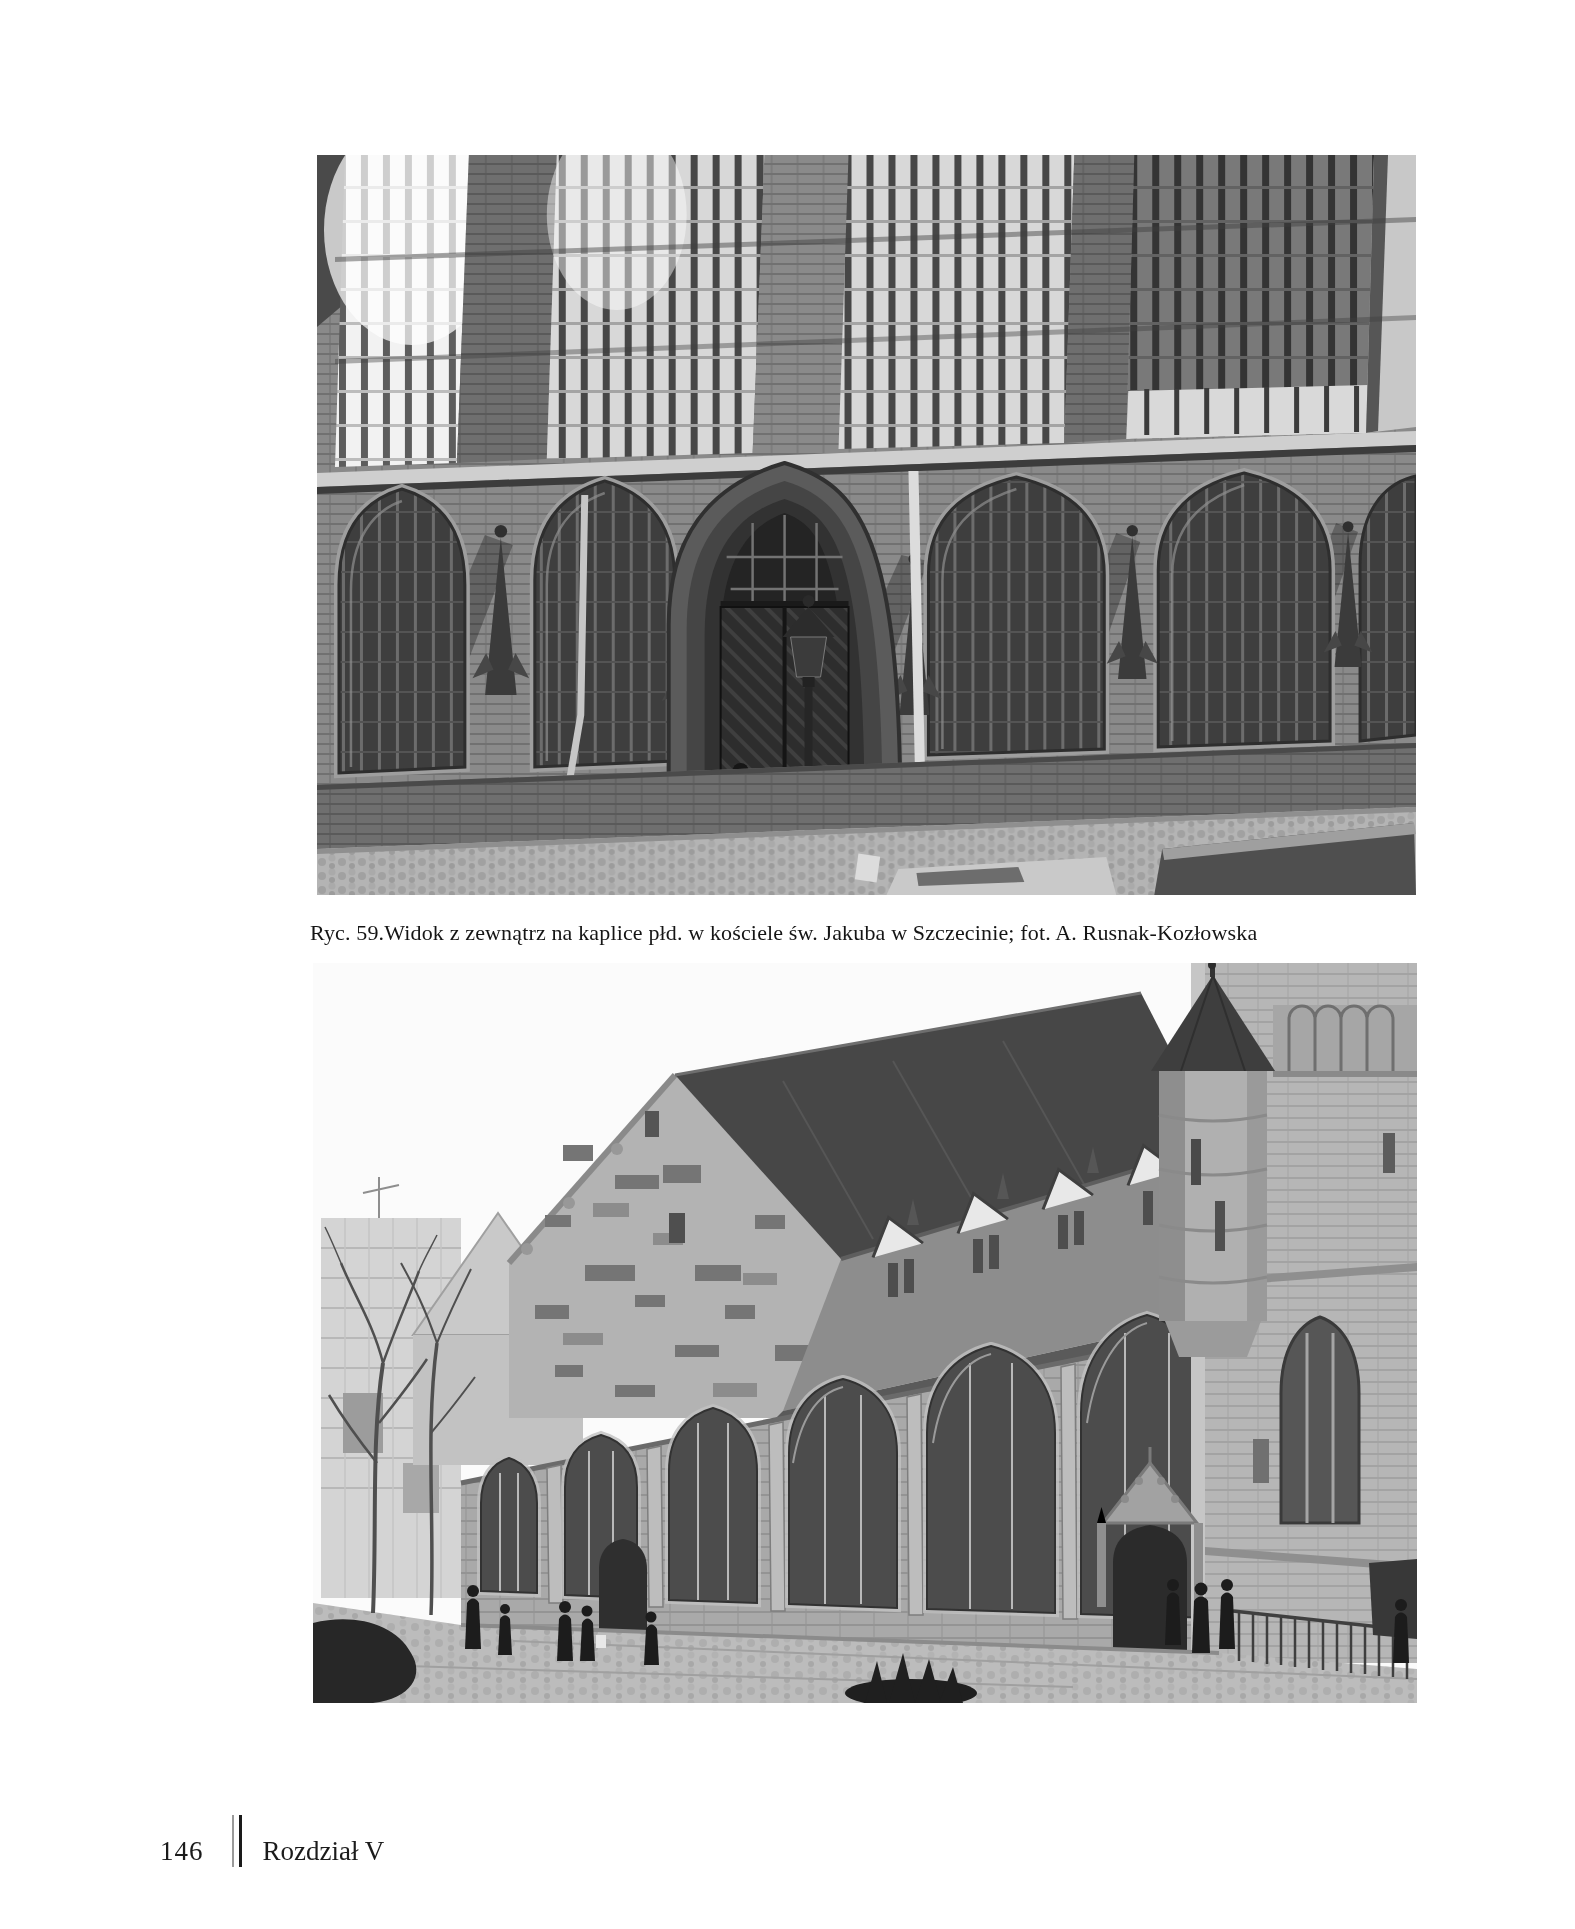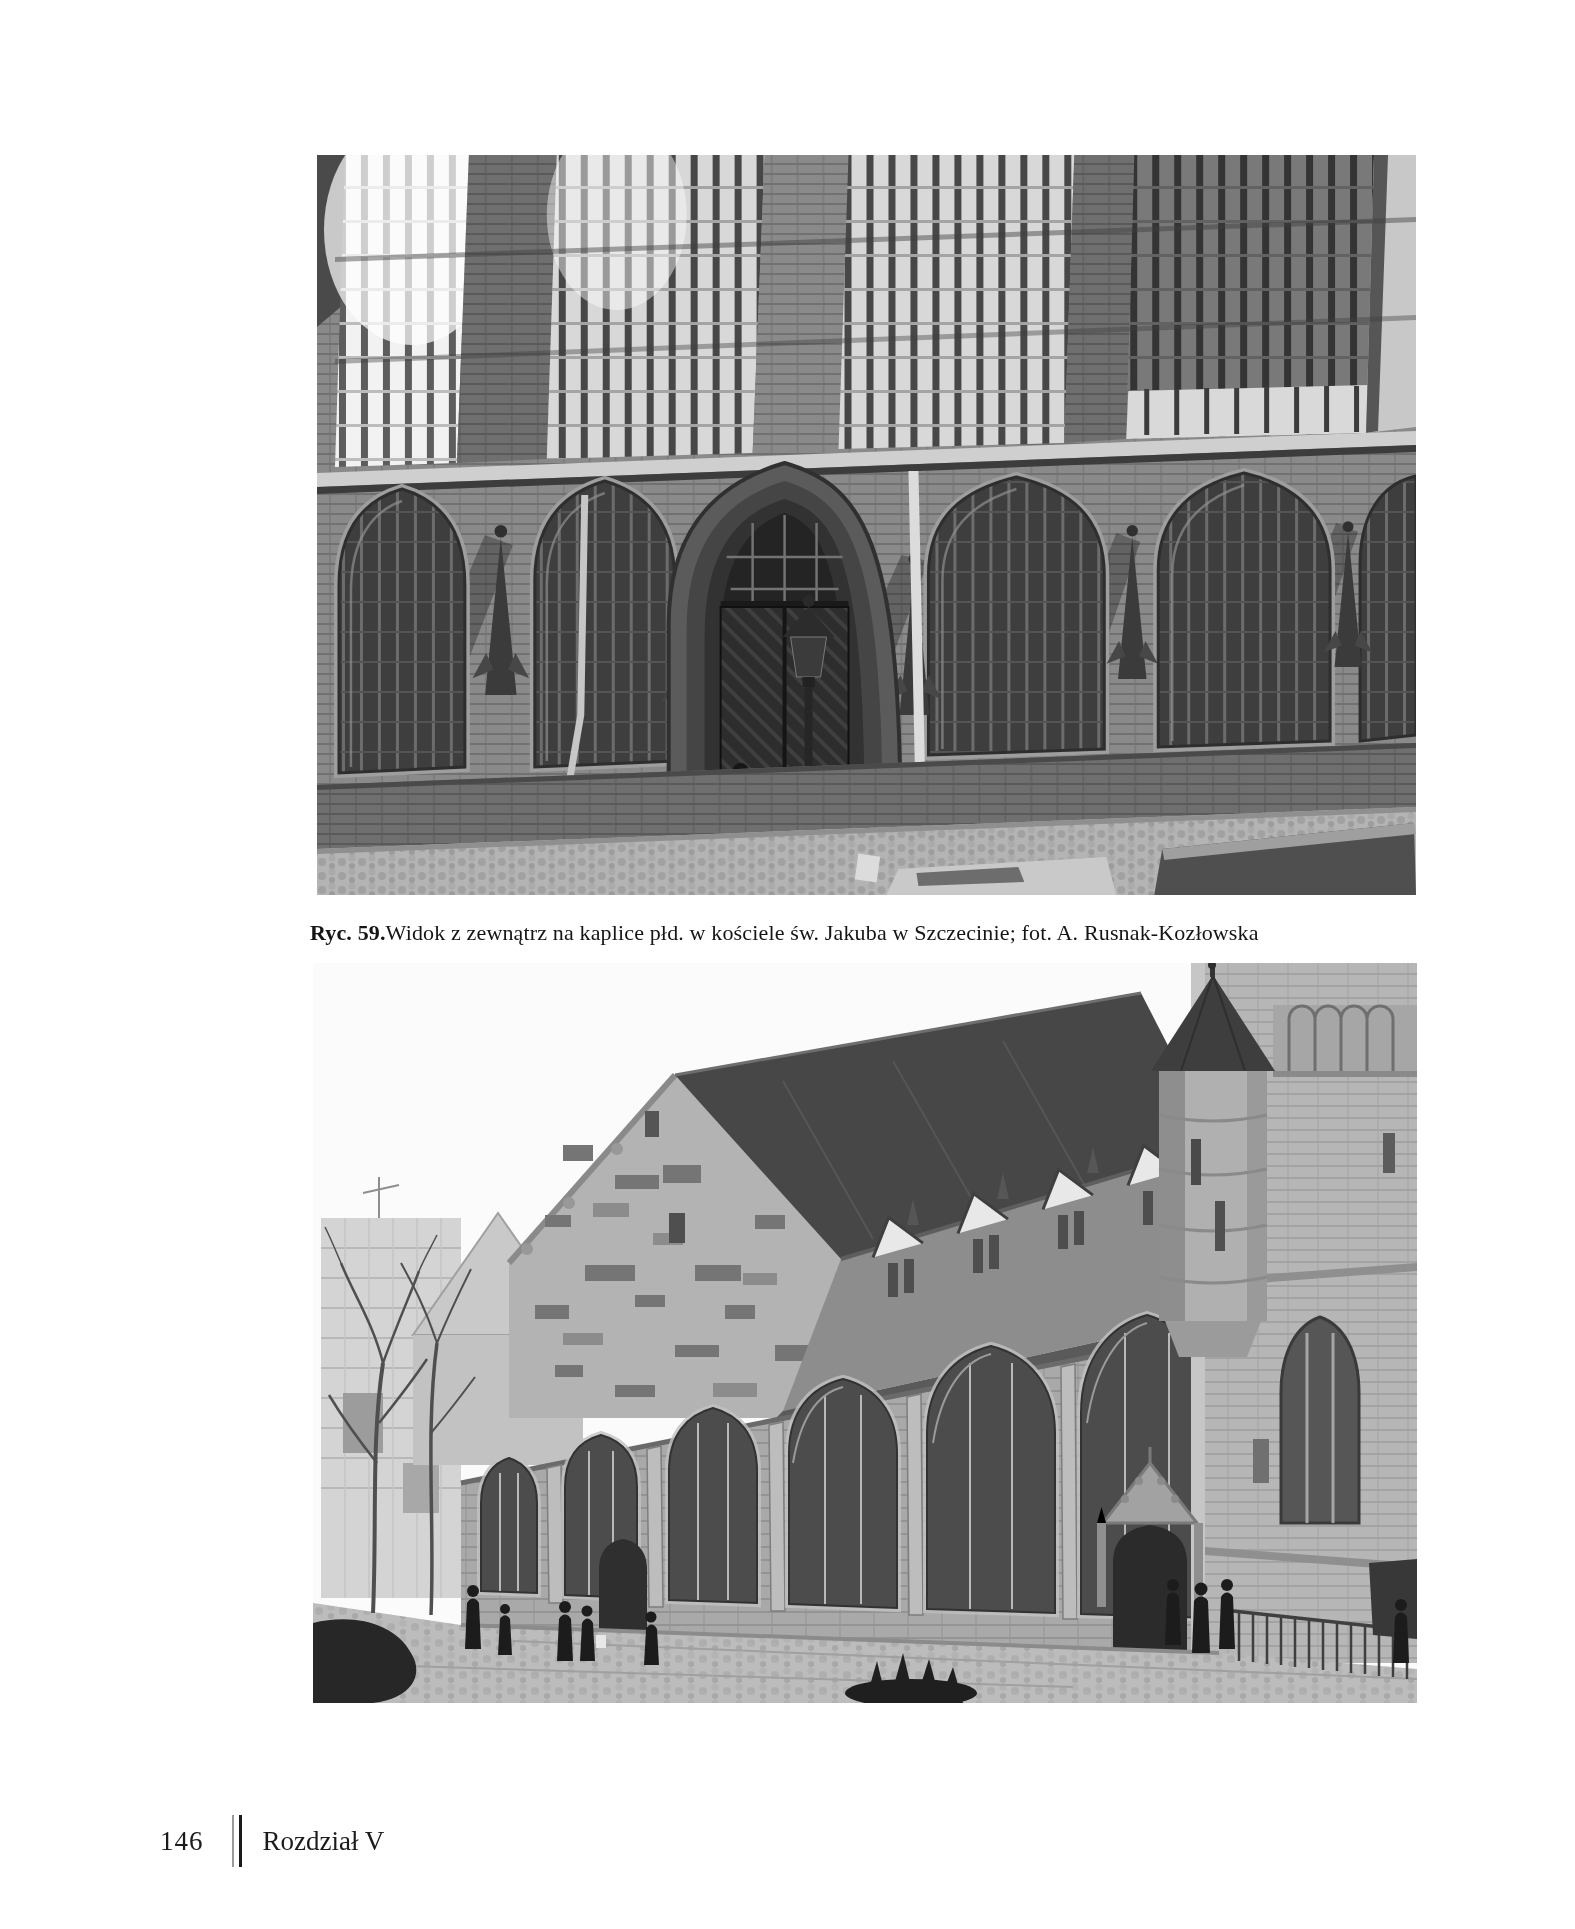--- a/index.html
+++ b/index.html
@@ -8,25 +8,25 @@
     font-family:"Liberation Serif","DejaVu Serif",serif;color:#141414;
     overflow:hidden;
   }
   .page{position:absolute;inset:0;}
   figure.fig{position:absolute;margin:0;padding:0;}
   figure.fig svg{display:block;width:100%;height:100%;}
   .caption{
     position:absolute;font-size:22px;line-height:34px;white-space:nowrap;
     color:#151515;letter-spacing:0.15px;
   }
-  .cap-label{font-weight:700;}
+  .cap-label{font-weight:400;}
   .cap-text{}
   .footer{
     position:absolute;left:160px;top:1815px;height:52px;
-    display:flex;align-items:center;font-size:27px;color:#1b1b1b;
+    display:flex;align-items:flex-end;font-size:27px;color:#1b1b1b;
   }
   .pagenum{letter-spacing:1px;}
   .rule{display:inline-flex;height:52px;margin-left:28px;margin-right:21px;align-items:stretch;}
   .rule .r1{width:2px;background:#9a9a9a;display:block;}
   .rule .r2{width:3px;background:#1a1a1a;display:block;margin-left:5px;}
 </style>
 </head>
 <body>
 
 <div class="page">

